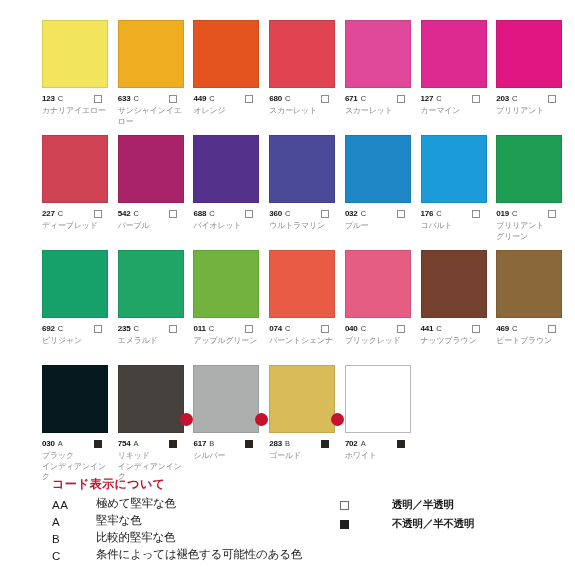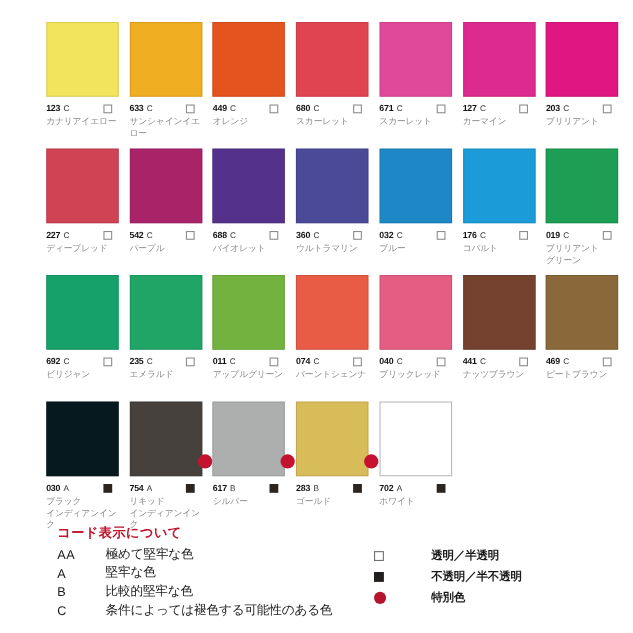--- a/index.html
+++ b/index.html
@@ -467,21 +467,15 @@
           <span class="k-open"></span>
         </span>
       <span class="ktext">透明／半透明</span>
     </div>
     <div class="krow">
       <span class="ksym">
           <span class="k-solid"></span>
         </span>
       <span class="ktext">不透明／半不透明</span>
     </div>
-    <div class="krow">
-      <span class="ksym">
-          <span class="k-dot"></span>
-        </span>
-      <span class="ktext">特別色</span>
-    </div>
   </div>
 
 </div>
 
 </body></html>

